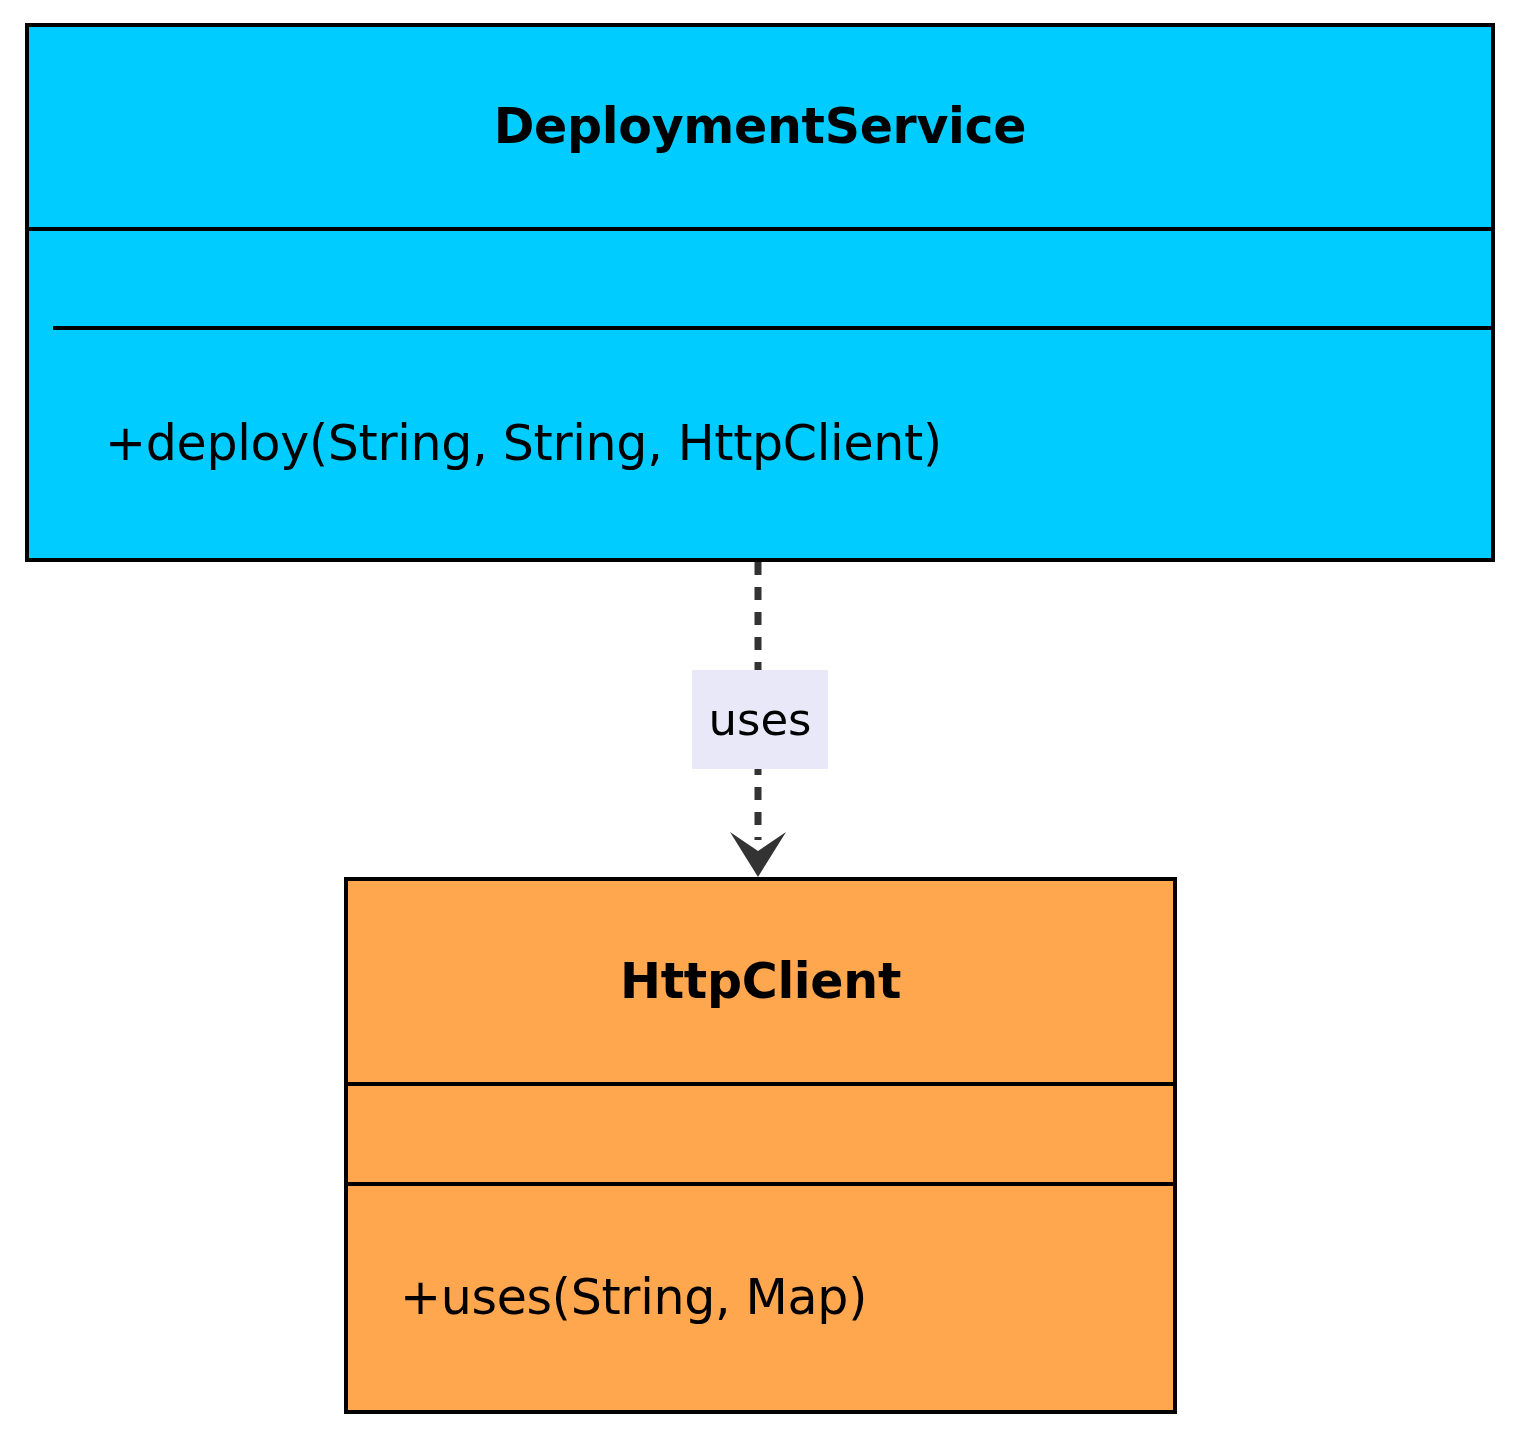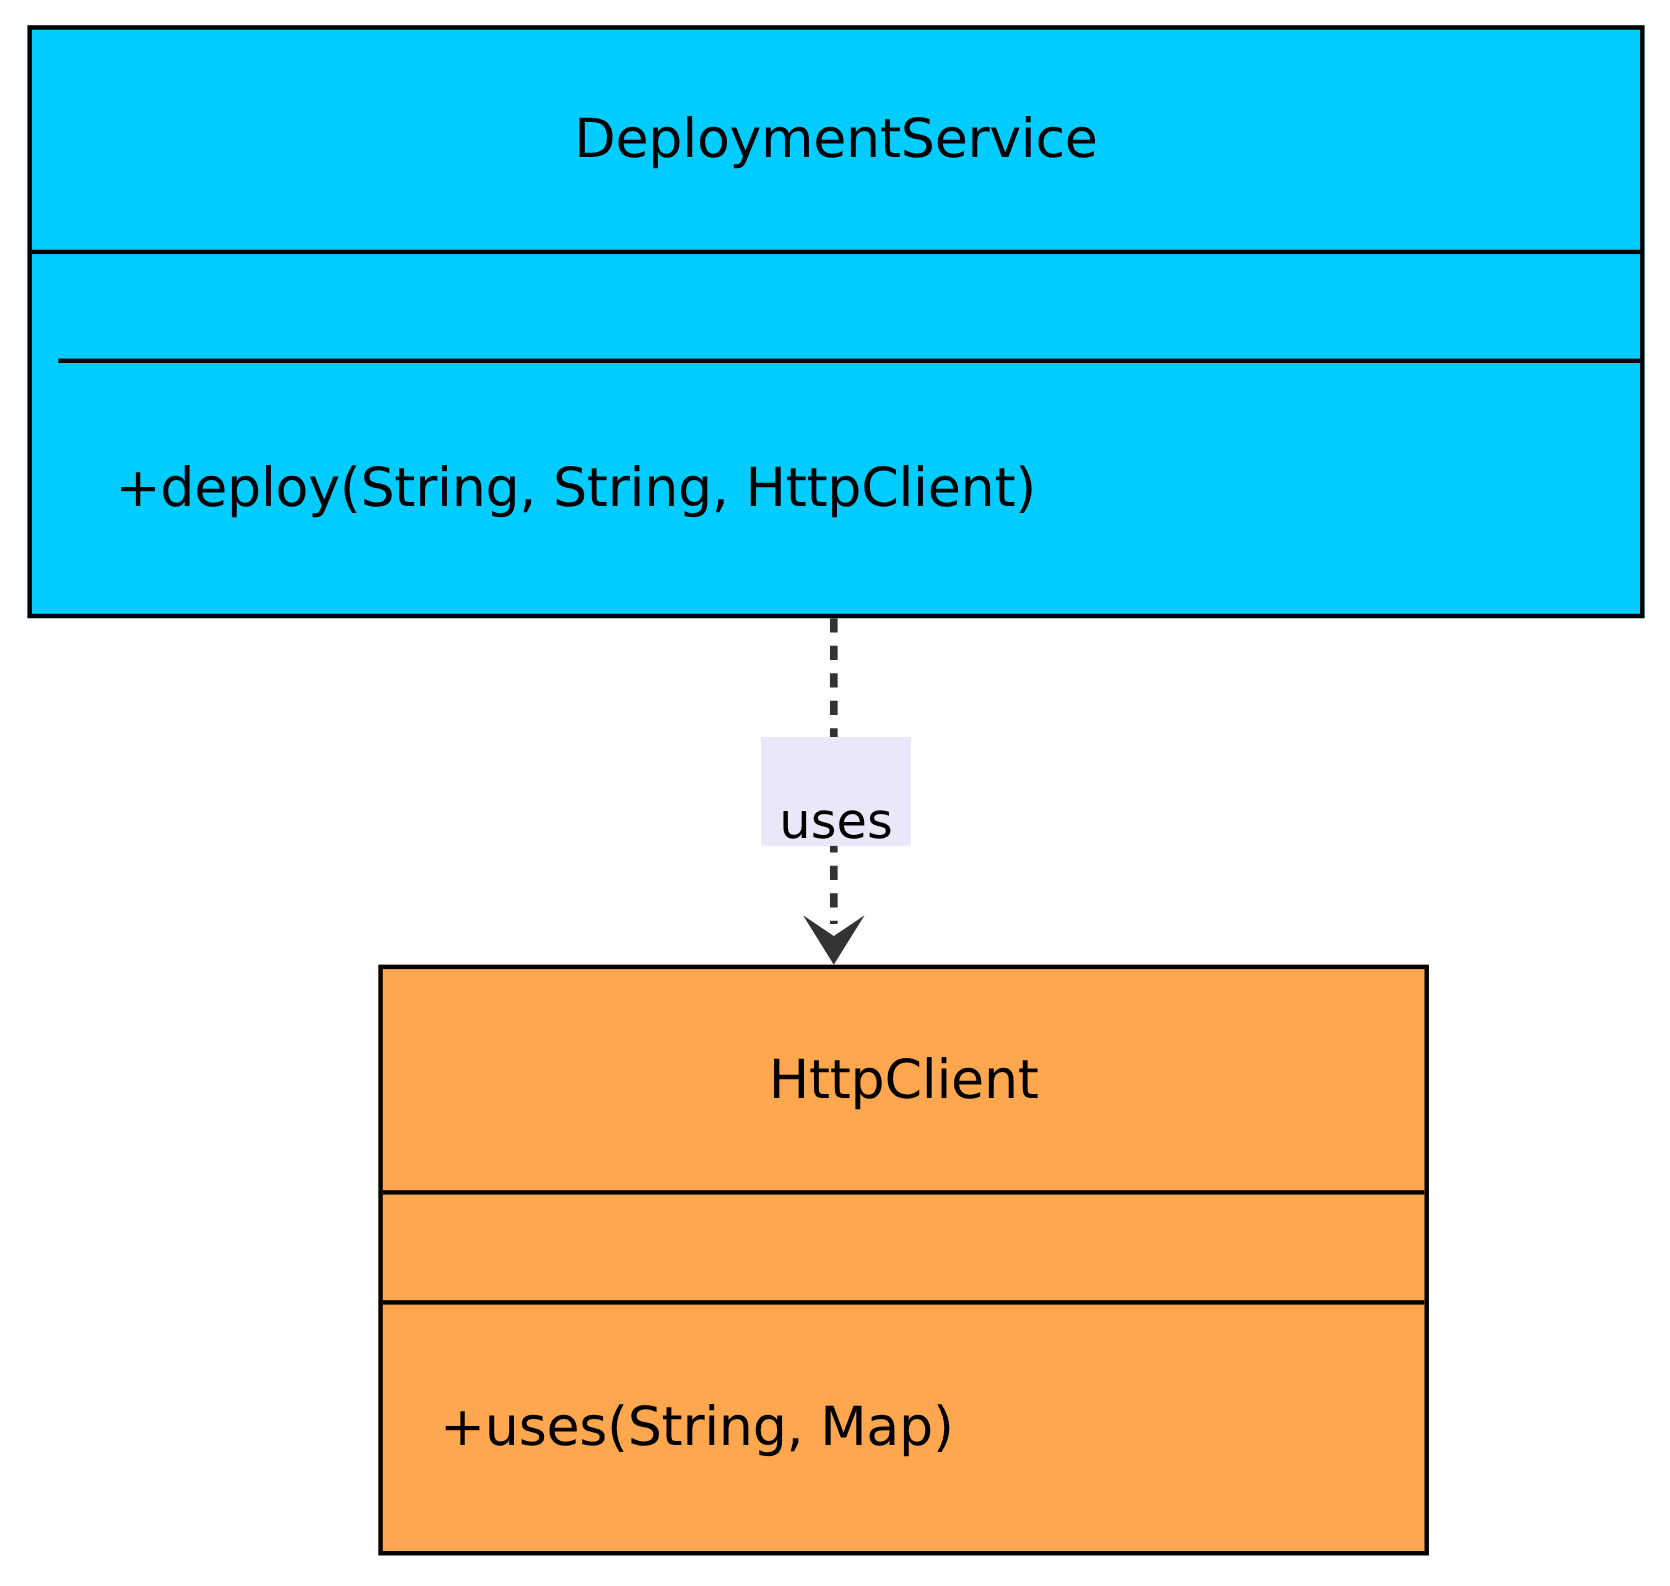--- a/index.html
+++ b/index.html
@@ -36,21 +36,21 @@
   .uml-compartment.title {
     justify-content: center;
   }
   .uml-compartment.members {
     justify-content: flex-start;
   }
   .divider-top {
     border-top: 4px solid #000000;
   }
   .class-title {
-    font-weight: normal;
+    font-weight: bold;
     font-size: 49px;
     color: #000000;
     line-height: 1.05;
     white-space: nowrap;
     letter-spacing: -0.3px;
   }
   .member-text {
     font-weight: normal;
     font-size: 49px;
     color: #000000;
@@ -67,21 +67,21 @@
     height: 539px;
     background: #00ccff;
   }
   #class-deploymentservice .c-title   { height: 200px; }
   #class-deploymentservice .c-attrs   { height: 99px; }
   #class-deploymentservice .c-methods { flex: 1 1 auto; padding-left: 52px; margin-left: 24px; }
 
   #class-httpclient {
     left: 344px;
     top: 877px;
-    width: 955px;
+    width: 833px;
     height: 537px;
     background: #ffa74f;
   }
   #class-httpclient .c-title   { height: 201px; }
   #class-httpclient .c-attrs   { height: 100px; }
   #class-httpclient .c-methods { flex: 1 1 auto; padding-left: 52px; }
 
   
   #dependency-uses {
     position: absolute;
@@ -92,21 +92,21 @@
     pointer-events: none;
   }
   #edge-label-uses {
     position: absolute;
     left: 692px;
     top: 670px;
     width: 136px;
     height: 99px;
     background: #e8e8f8;
     display: flex;
-    align-items: flex-end;
+    align-items: center;
     justify-content: center;
   }
   #edge-label-uses .edge-label-text {
     font-size: 45px;
     color: #000000;
     line-height: 1;
     white-space: nowrap;
   }
 </style>
 </head>

